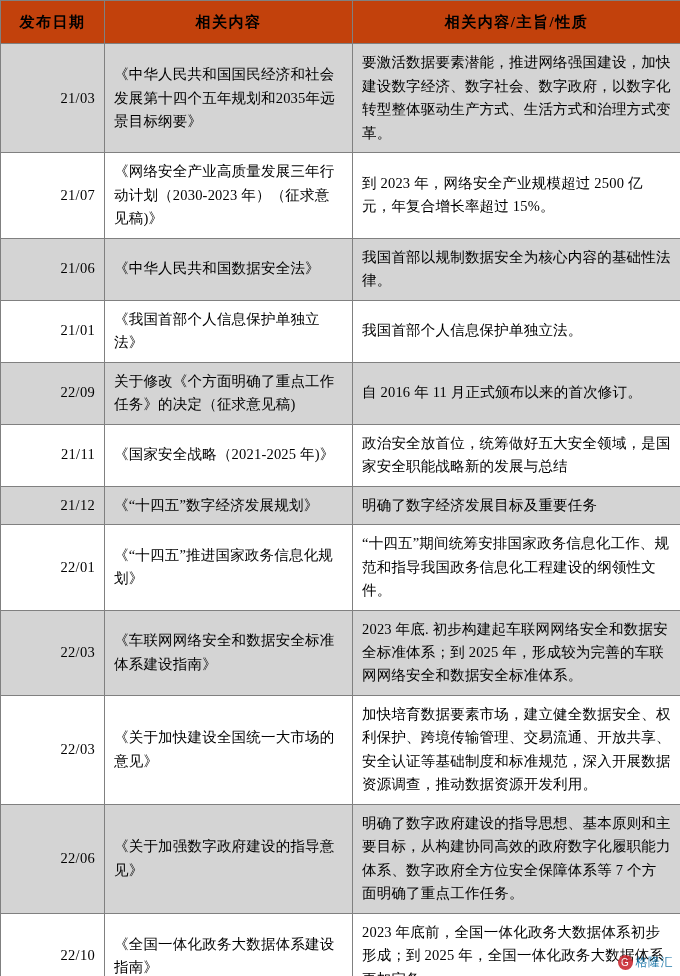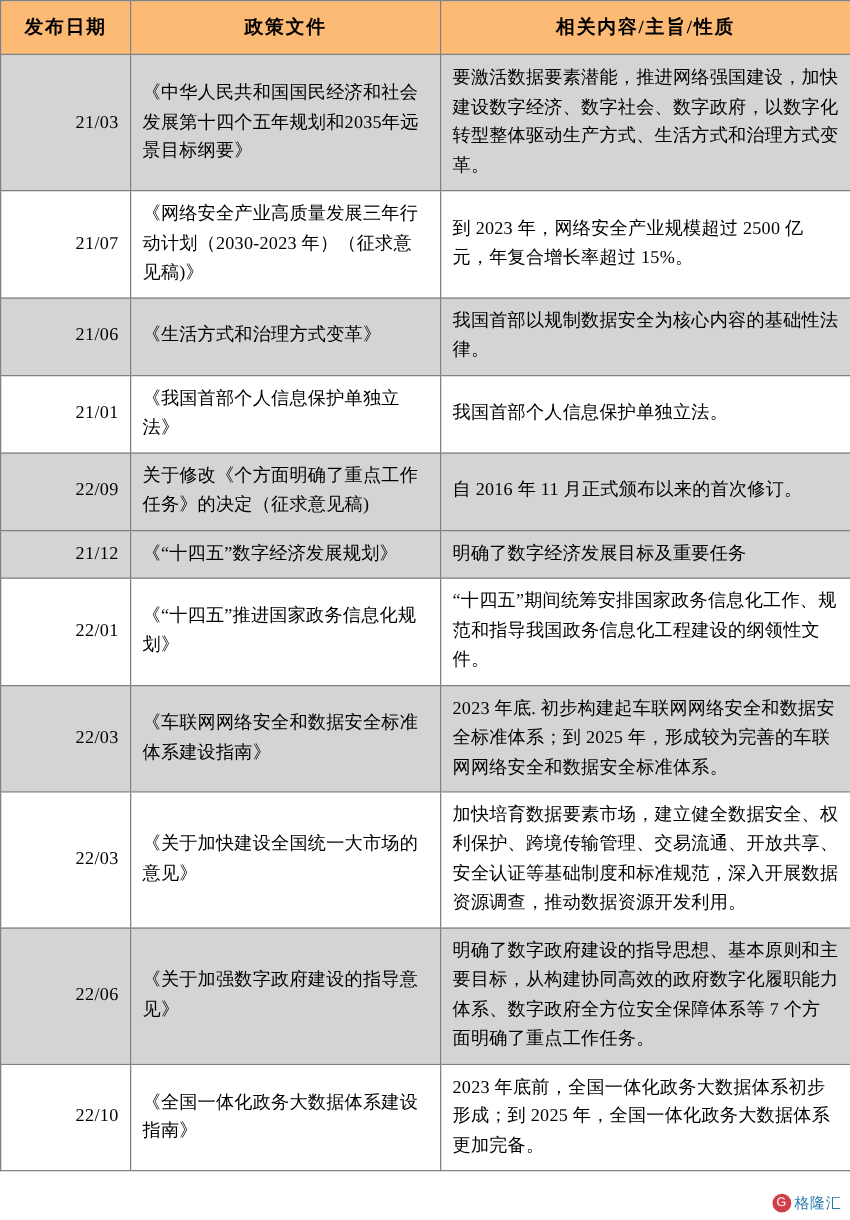--- a/index.html
+++ b/index.html
@@ -26,21 +26,21 @@
 
   .policy-table th,
   .policy-table td {
     border: 1px solid #808080;
     vertical-align: middle;
     font-size: 14.5px;
     line-height: 1.62;
     padding: 7px 9px;
   }
   .policy-table thead th {
-    background: #fdba74;
+    background: #c2410c;
     text-align: center;
     font-weight: bold;
     font-size: 15px;
     padding: 9px 6px;
     letter-spacing: 1.5px;
   }
   .cell-date {
     text-align: right;
     font-size: 15px;
     letter-spacing: 0.3px;
@@ -88,49 +88,54 @@
 
 <table class="policy-table">
   <colgroup>
     <col class="c-date">
     <col class="c-doc">
     <col class="c-desc">
   </colgroup>
   <thead>
     <tr>
       <th>发布日期</th>
-      <th>政策文件</th>
+      <th>相关内容</th>
       <th>相关内容/主旨/性质</th>
     </tr>
   </thead>
   <tbody>
     <tr class="shaded">
       <td class="cell-date">21/03</td>
       <td class="cell-doc">《中华人民共和国国民经济和社会发展第十四个五年规划和2035年远景目标纲要》</td>
       <td class="cell-desc">要激活数据要素潜能，推进网络强国建设，加快建设数字经济、数字社会、数字政府，以数字化转型整体驱动生产方式、生活方式和治理方式变革。</td>
     </tr>
     <tr class="plain">
       <td class="cell-date">21/07</td>
       <td class="cell-doc">《网络安全产业高质量发展三年行动计划（2030-2023 年）（征求意见稿)》</td>
       <td class="cell-desc">到 2023 年，网络安全产业规模超过 2500 亿元，年复合增长率超过 15%。</td>
     </tr>
     <tr class="shaded">
       <td class="cell-date">21/06</td>
-      <td class="cell-doc">《生活方式和治理方式变革》</td>
+      <td class="cell-doc">《中华人民共和国数据安全法》</td>
       <td class="cell-desc">我国首部以规制数据安全为核心内容的基础性法律。</td>
     </tr>
     <tr class="plain">
       <td class="cell-date">21/01</td>
       <td class="cell-doc">《我国首部个人信息保护单独立法》</td>
       <td class="cell-desc">我国首部个人信息保护单独立法。</td>
     </tr>
     <tr class="shaded">
       <td class="cell-date">22/09</td>
       <td class="cell-doc">关于修改《个方面明确了重点工作任务》的决定（征求意见稿)</td>
       <td class="cell-desc">自 2016 年 11 月正式颁布以来的首次修订。</td>
+    </tr>
+    <tr class="plain">
+      <td class="cell-date">21/11</td>
+      <td class="cell-doc">《国家安全战略（2021-2025 年)》</td>
+      <td class="cell-desc">政治安全放首位，统筹做好五大安全领域，是国家安全职能战略新的发展与总结</td>
     </tr>
     <tr class="shaded">
       <td class="cell-date">21/12</td>
       <td class="cell-doc">《“十四五”数字经济发展规划》</td>
       <td class="cell-desc">明确了数字经济发展目标及重要任务</td>
     </tr>
     <tr class="plain">
       <td class="cell-date">22/01</td>
       <td class="cell-doc">《“十四五”推进国家政务信息化规划》</td>
       <td class="cell-desc">“十四五”期间统筹安排国家政务信息化工作、规范和指导我国政务信息化工程建设的纲领性文件。</td>

